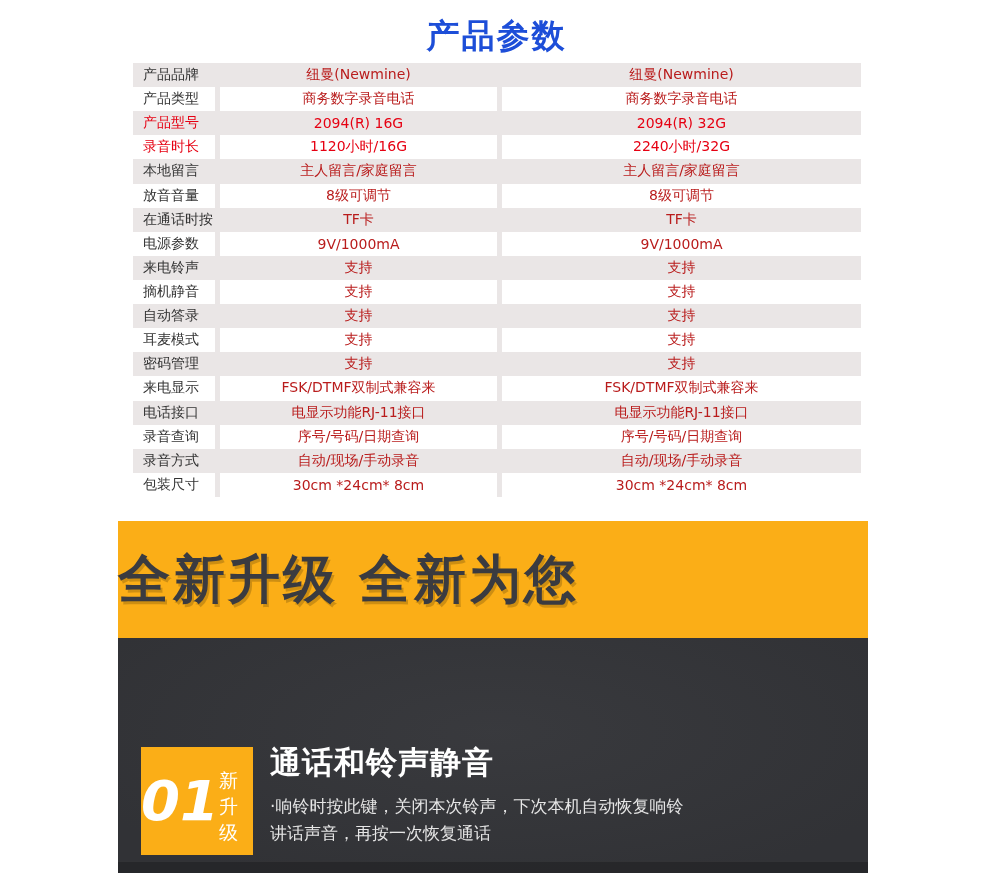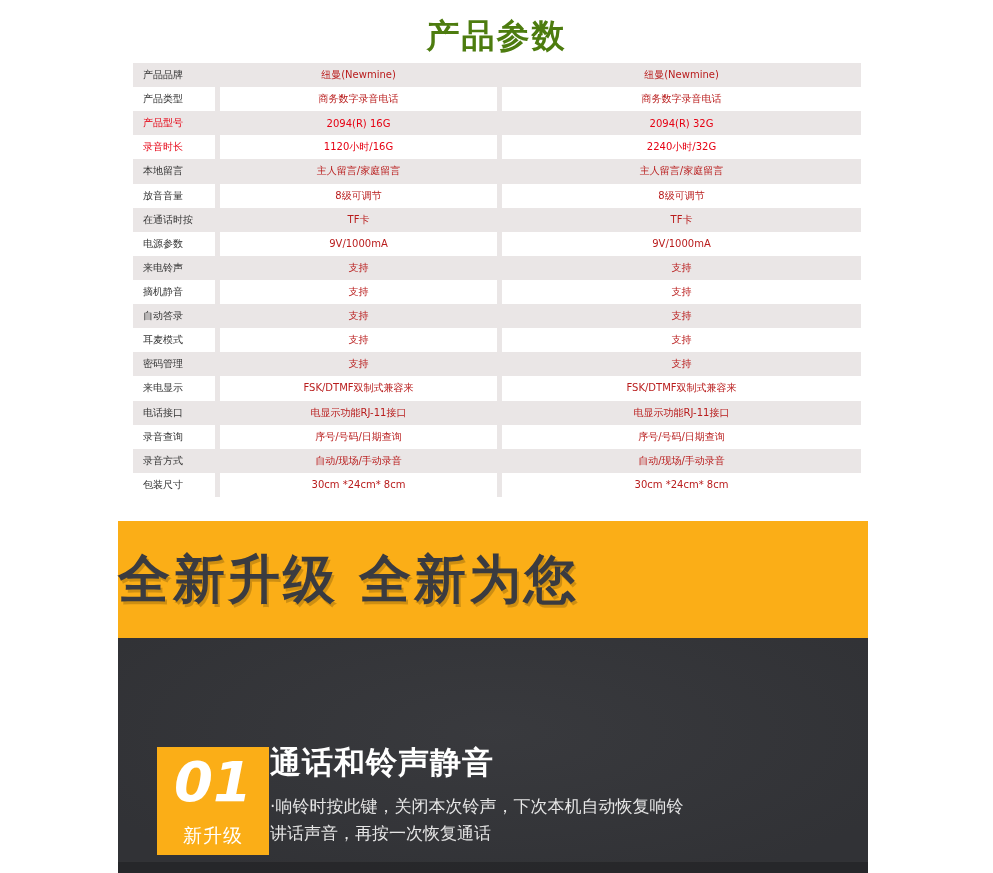--- a/index.html
+++ b/index.html
@@ -10,40 +10,40 @@
     position: relative;
     overflow: hidden;
   }
   .page { position: absolute; inset: 0; }
 
   
   .page-title {
     position: absolute; top: 14px; left: 0; width: 100%;
     text-align: center;
     font-size: 33px; font-weight: bold;
-    color: #4d7c0f;
+    color: #1d4ed8;
     letter-spacing: 2px;
     margin: 0;
   }
 
   
   .spec-table {
     position: absolute; left: 133px; top: 63px;
     width: 728px; height: 434px;
     display: grid;
     grid-template-rows: repeat(18, 1fr);
   }
   .spec-row {
     display: grid;
     grid-template-columns: 82px 5px 277px 5px 359px;
     height: 100%;
   }
   .spec-row .cell {
     display: flex; align-items: center;
-    font-size: 10px;
+    font-size: 14px;
     color: #3c3c3c;
     overflow: hidden; white-space: nowrap;
   }
   .spec-row .label-cell { padding-left: 10px; justify-content: flex-start; color: #333; }
   .spec-row .value-cell { justify-content: center; color: #b91c1c; }
   .spec-row .divider { background: #eae6e6; }
   .spec-row:nth-child(odd) .cell { background: #eae6e6; }
   .spec-row:nth-child(even) .cell { background: #ffffff; }
   .spec-row.red .cell { color: #e60012; }
 
@@ -69,24 +69,24 @@
     background: #343539;
     background-image: radial-gradient(ellipse at 50% 40%, rgba(255,255,255,0.025), rgba(0,0,0,0.06) 85%);
   }
   .feature::after {
     content: ""; position: absolute; left: 0; bottom: 0;
     width: 100%; height: 11px;
     background: rgba(0,0,0,0.22);
     border-top: 1px solid rgba(255,255,255,0.06);
   }
   .badge {
-    position: absolute; left: 39px; top: 109px;
+    position: absolute; left: 23px; top: 109px;
     width: 112px; height: 108px;
     background: #fbae17;
-    display: flex; flex-direction: column; align-items: center; justify-content: center;
+    display: flex; flex-direction: row; align-items: center; justify-content: center;
   }
   .badge-num {
     font-size: 56px; font-weight: bold; font-style: italic;
     color: #ffffff; line-height: 58px;
   }
   .badge-label {
     font-size: 19px; color: #ffffff; margin-top: 12px;
     letter-spacing: 1px;
   }
   .feature-content { position: absolute; left: 152px; top: 104px; width: 575px; }

